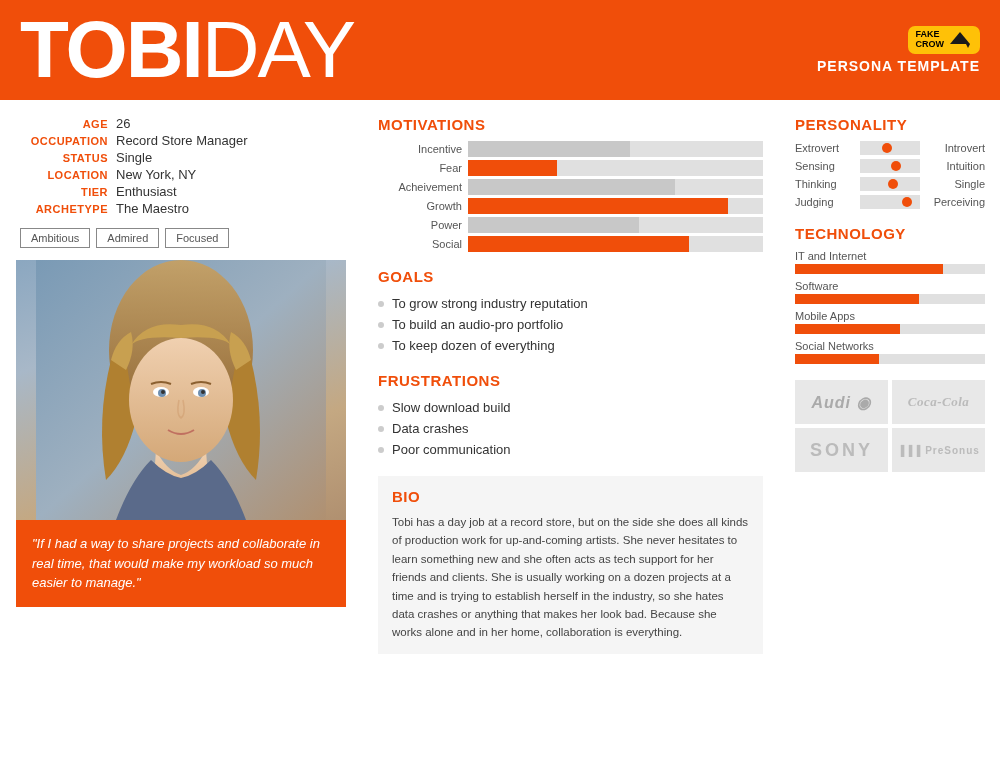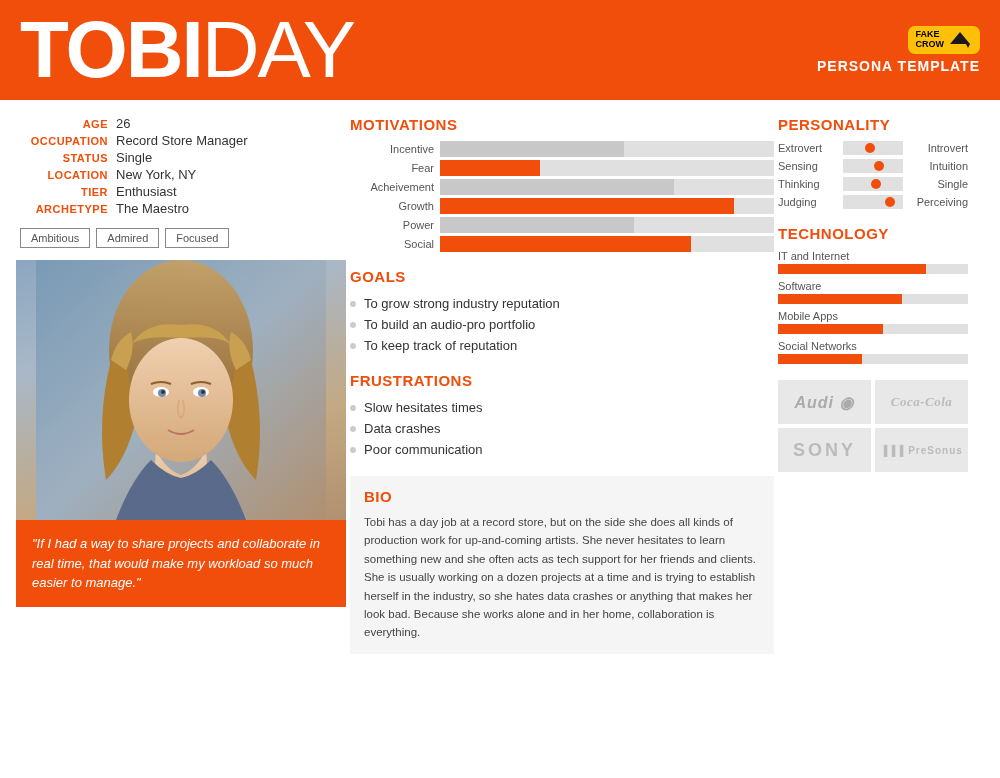--- a/index.html
+++ b/index.html
@@ -53,22 +53,22 @@
       font-size: 14px;
       font-weight: bold;
       color: #fff;
       letter-spacing: 1px;
       text-align: right;
     }
 
     
     .main {
       display: flex;
-      padding: 16px 32px 16px 16px;
-      gap: 4px;
+      padding: 16px 15px 16px 16px;
+      gap: 32px;
       background: #fff;
       justify-content: flex-end;
     }
 
     
     .left-col {
       width: 330px;
       flex-shrink: 0;
     }
     .info-table {
@@ -450,31 +450,31 @@
           <li>
             <span class="bullet-dot"></span>
             <span>To grow strong industry reputation</span>
           </li>
           <li>
             <span class="bullet-dot"></span>
             <span>To build an audio-pro portfolio</span>
           </li>
           <li>
             <span class="bullet-dot"></span>
-            <span>To keep track of reputation</span>
+            <span>To keep dozen of everything</span>
           </li>
         </ul>
     </div>
 
     <div class="frustrations-section">
       <div class="section-title">FRUSTRATIONS</div>
       <ul class="bullet-list" id="frustrations-list">
           <li>
             <span class="bullet-dot"></span>
-            <span>Slow hesitates times</span>
+            <span>Slow download build</span>
           </li>
           <li>
             <span class="bullet-dot"></span>
             <span>Data crashes</span>
           </li>
           <li>
             <span class="bullet-dot"></span>
             <span>Poor communication</span>
           </li>
         </ul>

